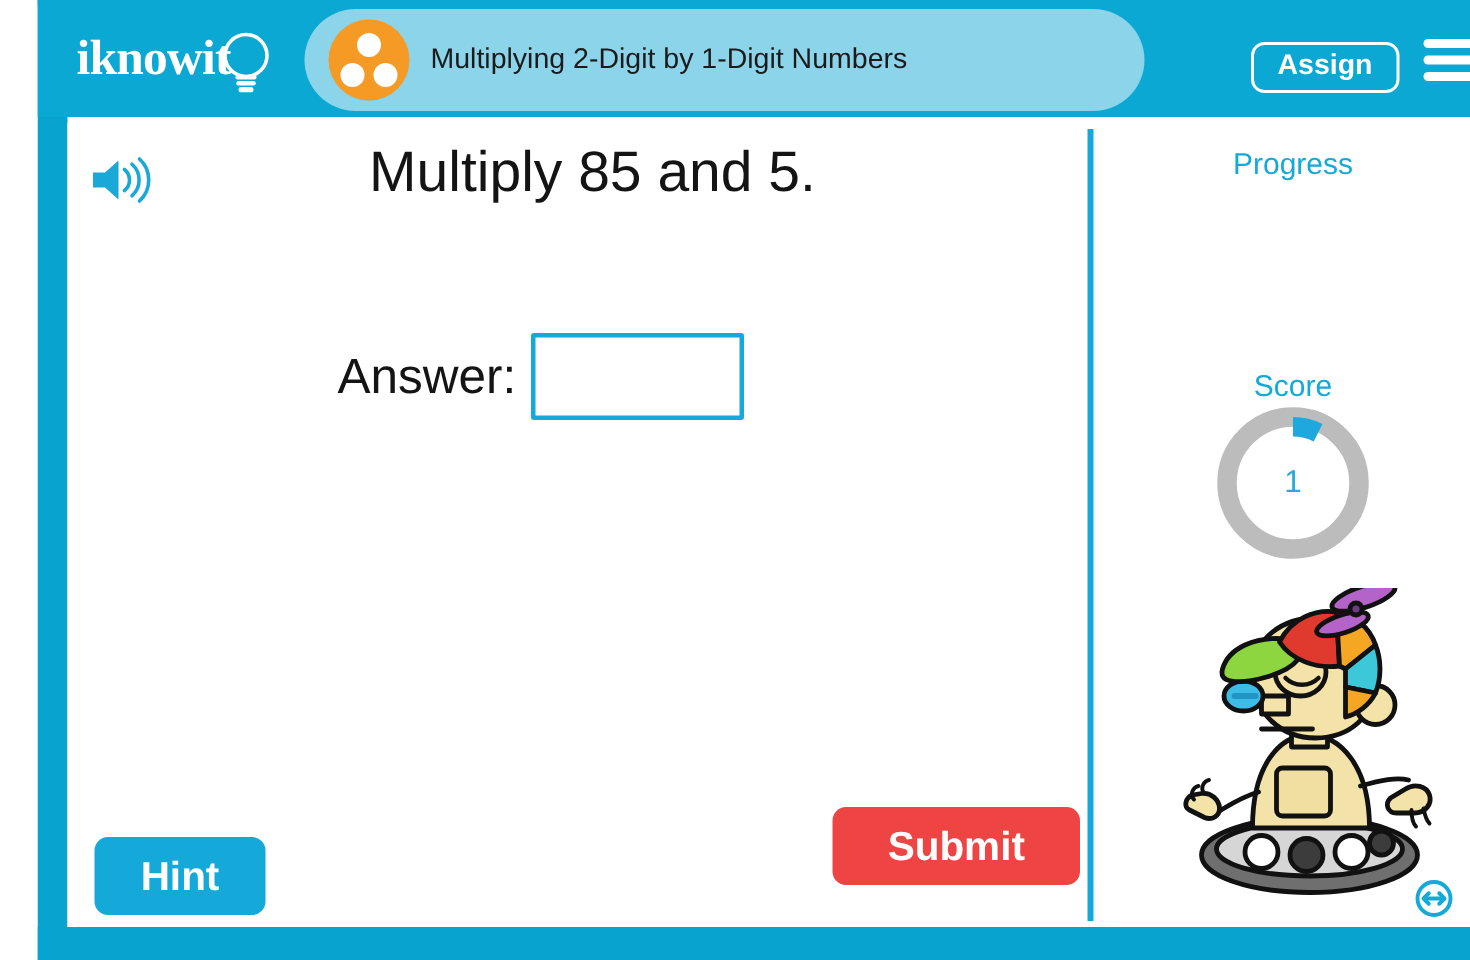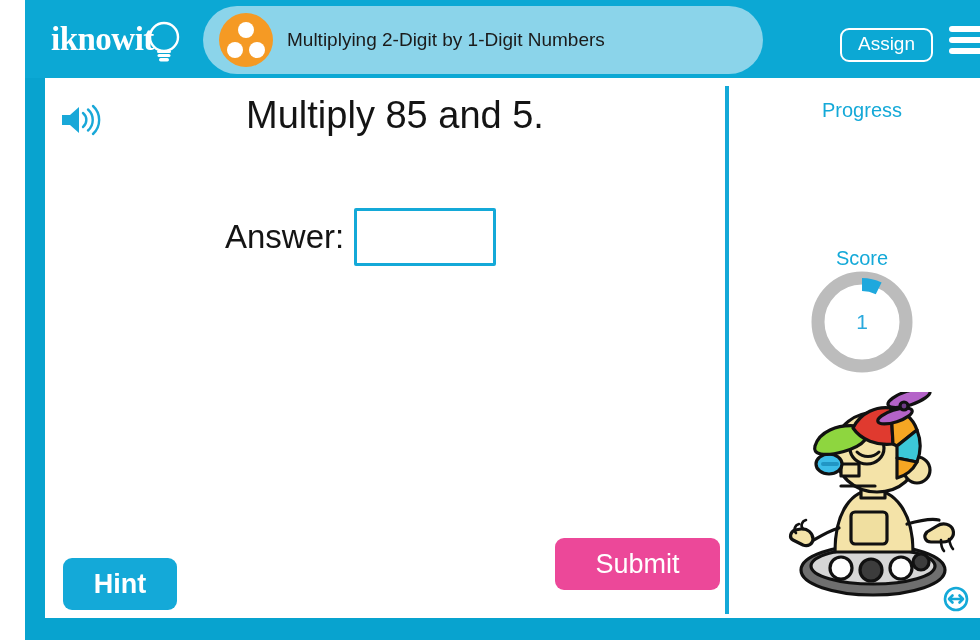--- a/index.html
+++ b/index.html
@@ -126,21 +126,21 @@
 
   .assign-btn {
     position: absolute;
     right: 72px;
     top: 28px;
     padding: 4px 16px 6px 16px;
     border: 2px solid #ffffff;
     border-radius: 9px;
     color: #ffffff;
     font-size: 19px;
-    font-weight: normal;
+    font-weight: bold;
     background: transparent;
     box-sizing: border-box;
     line-height: 20px;
     cursor: pointer;
   }
   .menu-btn {
     position: absolute;
     right: 20px;
     top: 26px;
     width: 36px;
@@ -192,21 +192,21 @@
     width: 620px;
     text-align: center;
     font-size: 38px;
     color: #141414;
     white-space: nowrap;
   }
 
   .answer-row {
     position: absolute;
     left: 200px;
-    top: 208px;
+    top: 222px;
     display: flex;
     align-items: center;
   }
   .answer-label {
     font-size: 33px;
     color: #141414;
     margin-right: 10px;
   }
   .answer-input {
     width: 142px;
@@ -236,26 +236,26 @@
     font-weight: bold;
     font-family: "Liberation Sans", sans-serif;
     cursor: pointer;
   }
   .submit-btn {
     position: absolute;
     left: 530px;
     top: 538px;
     width: 165px;
     height: 52px;
-    background: #ec4899;
+    background: #ef4444;
     color: #ffffff;
     border: none;
     border-radius: 9px;
     font-size: 27px;
-    font-weight: normal;
+    font-weight: bold;
     font-family: "Liberation Sans", sans-serif;
     cursor: pointer;
   }
 
   
   .side-label {
     position: absolute;
     width: 170px;
     text-align: center;
     font-size: 20px;

